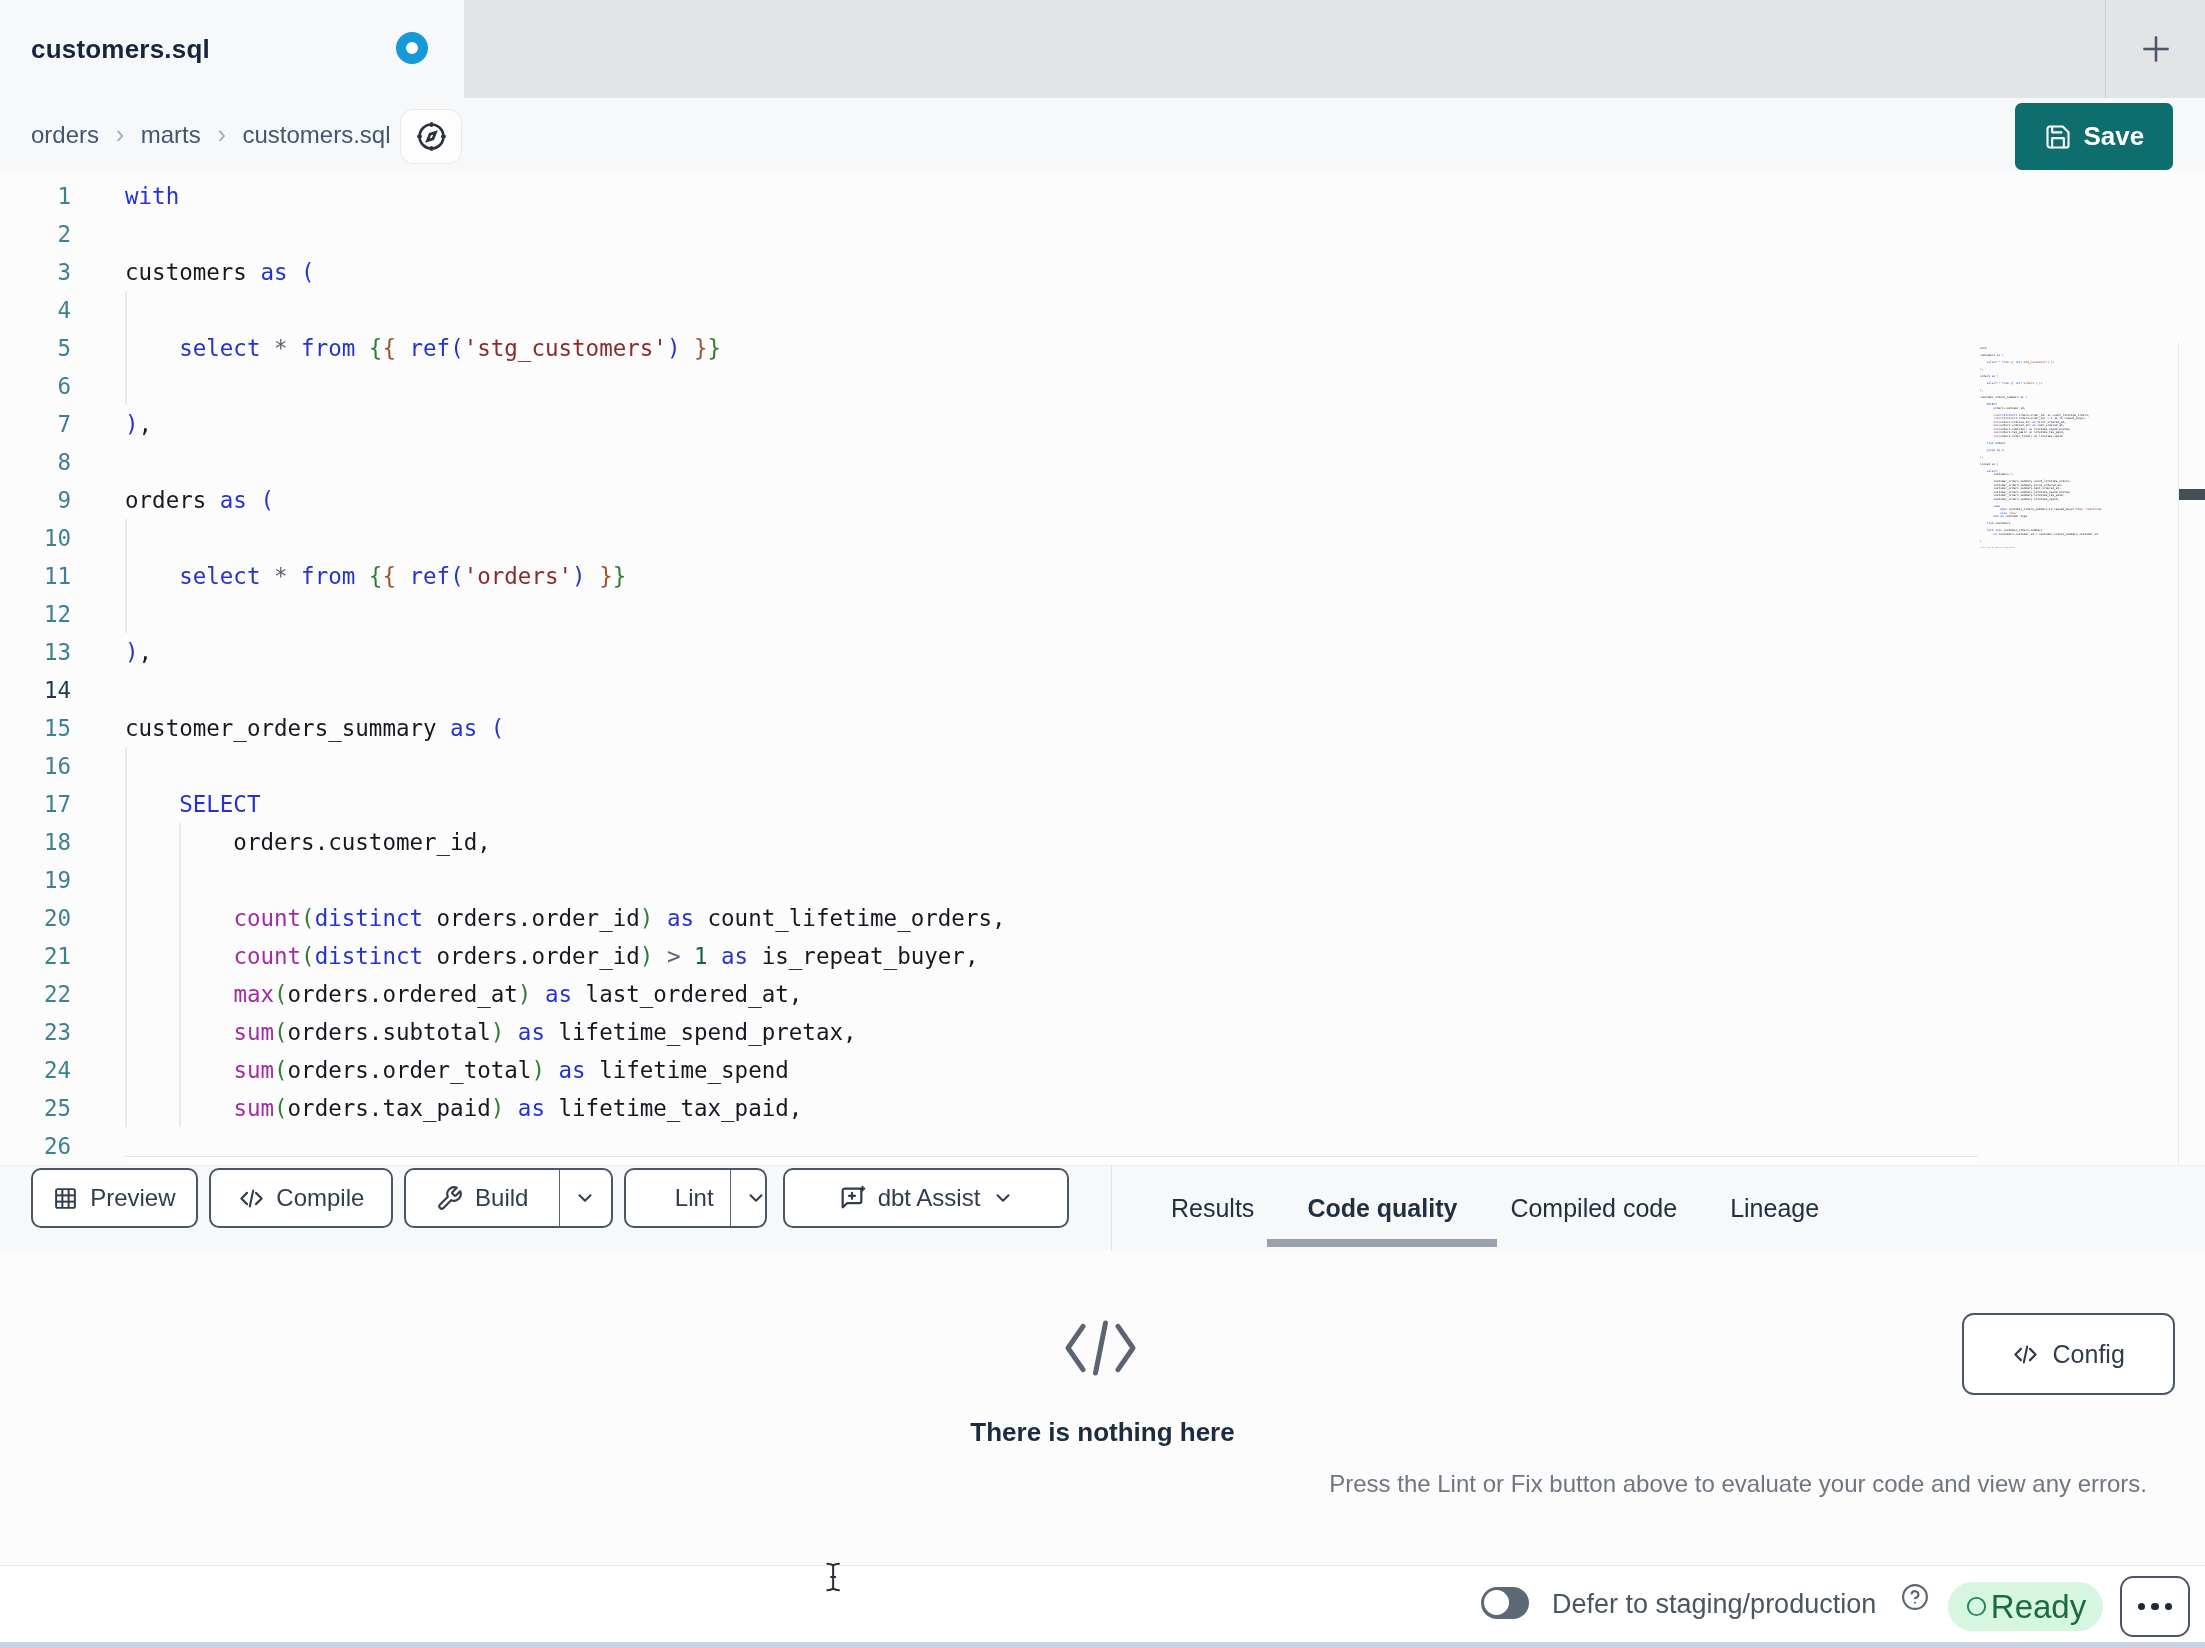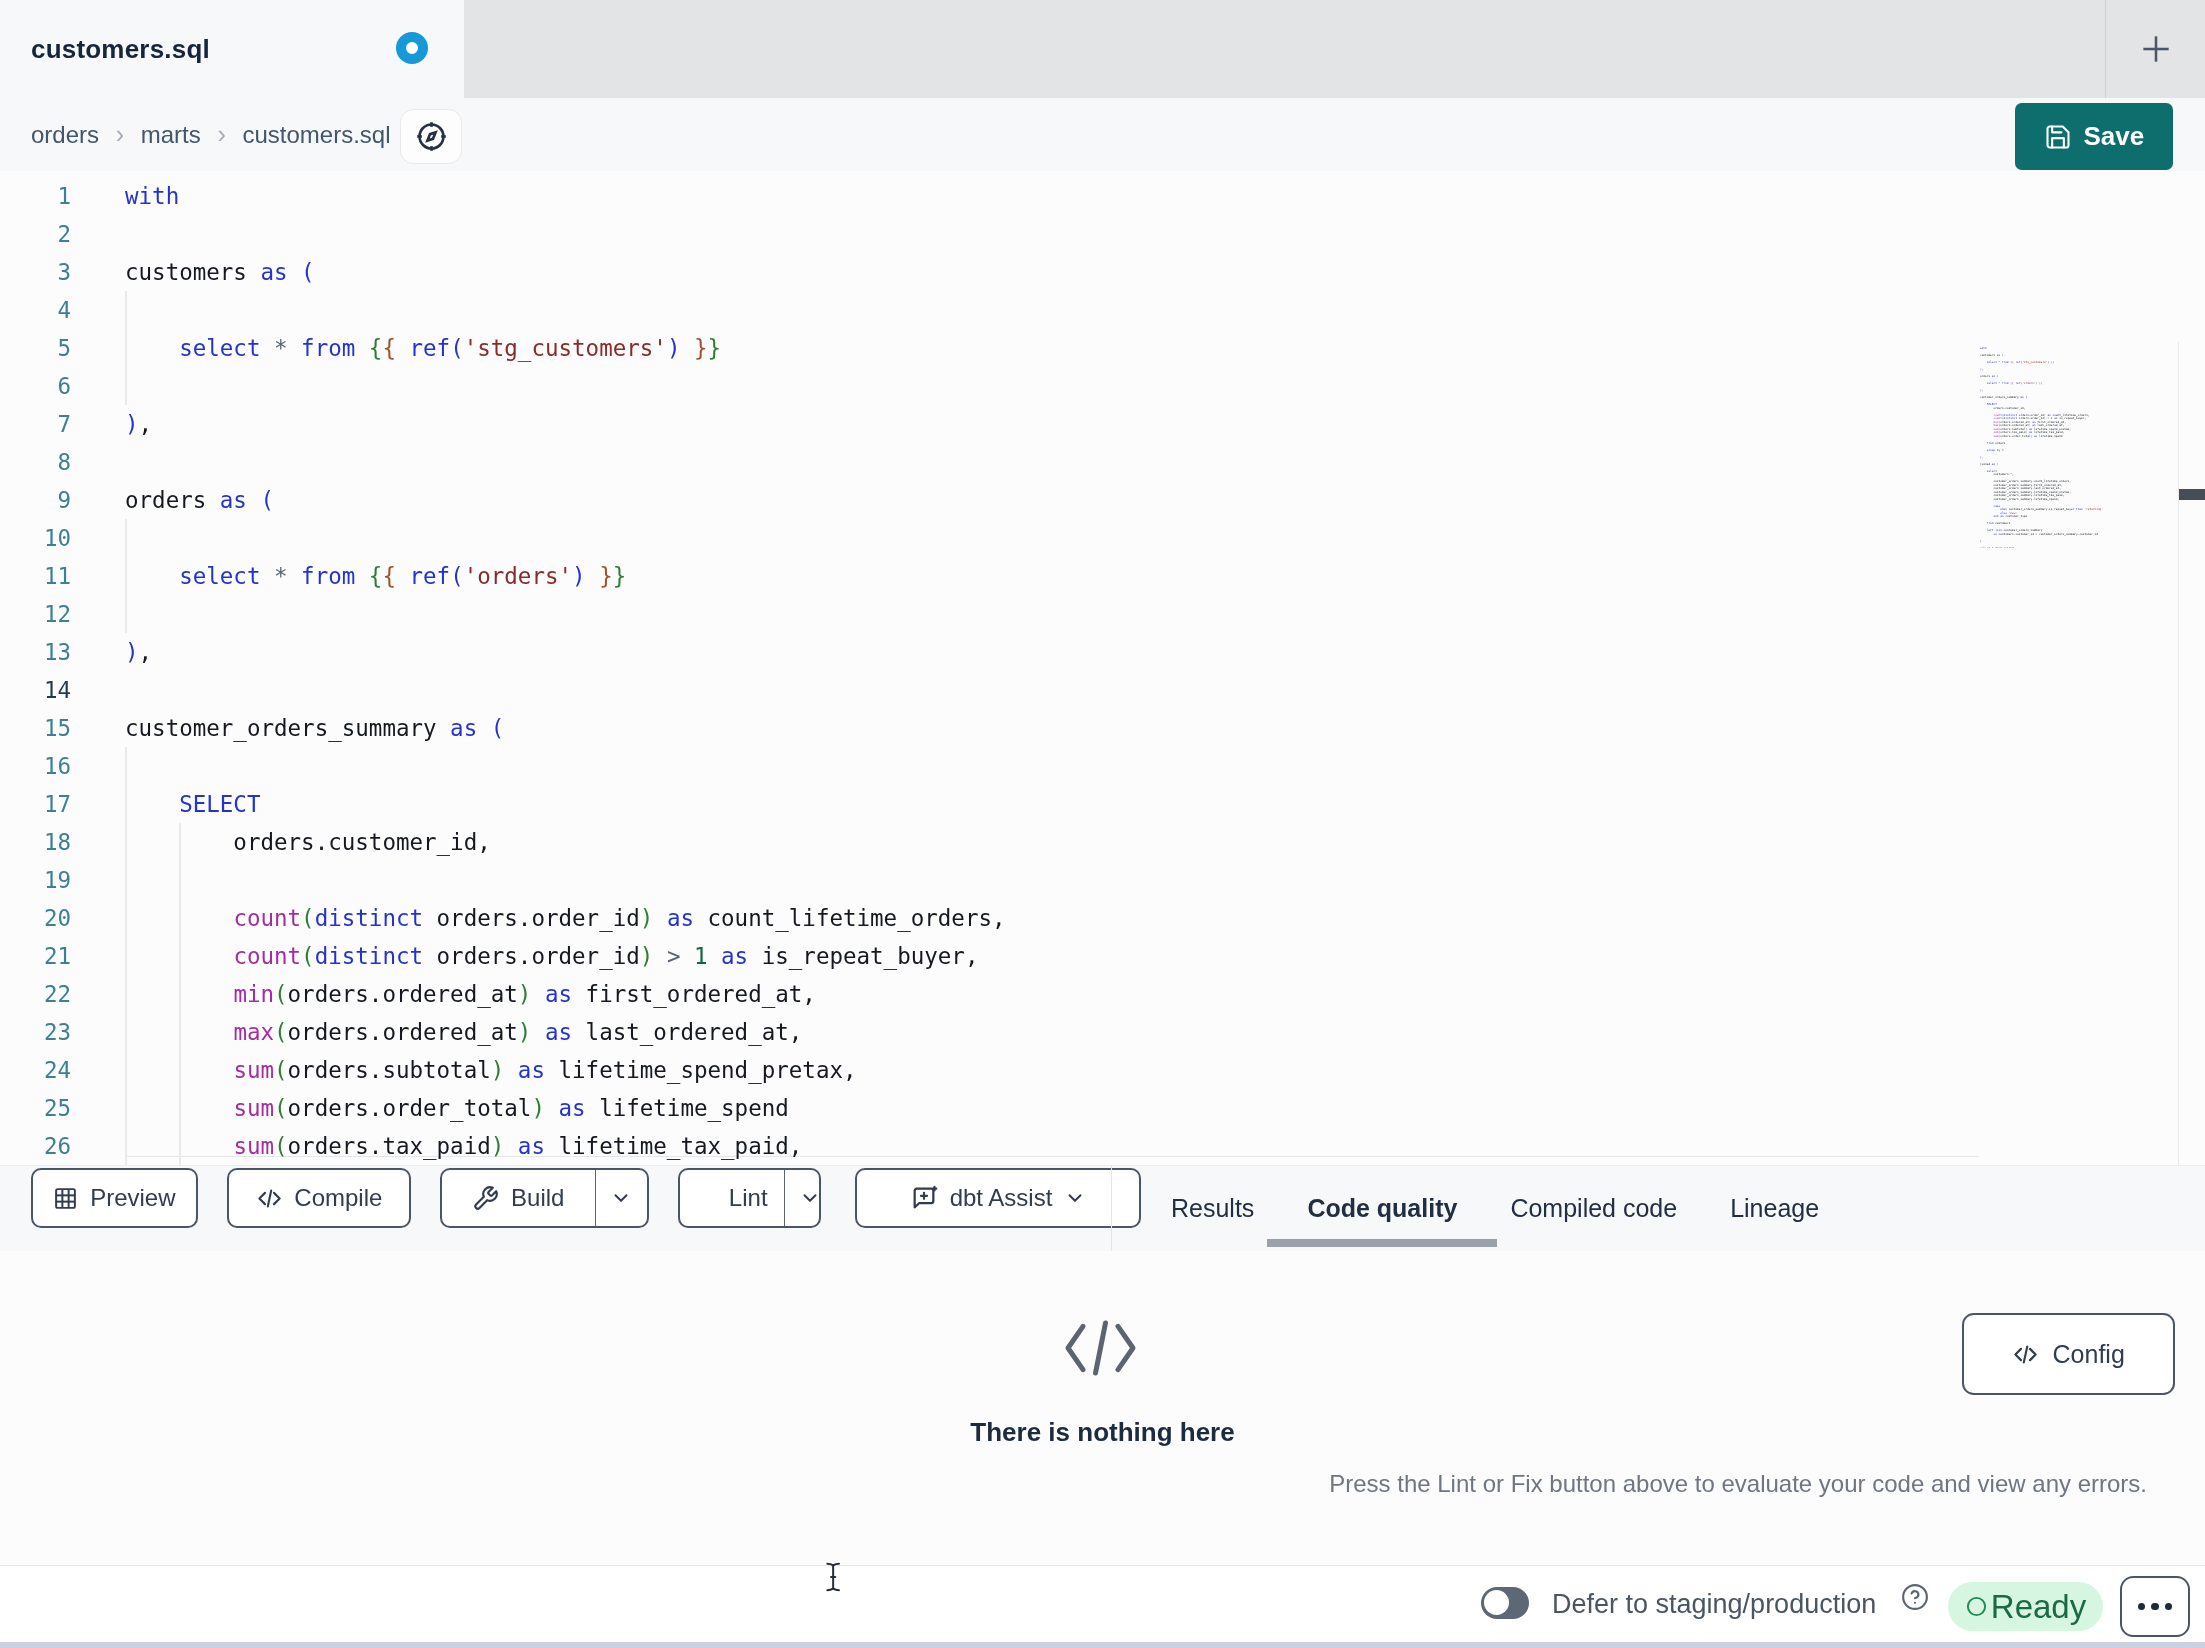--- a/index.html
+++ b/index.html
@@ -41,21 +41,21 @@
   .tk-k{color:var(--kw);} .tk-f{color:var(--fn);} .tk-s{color:var(--str);} .tk-n{color:var(--num);}
   .tk-o{color:var(--op);} .tk-jA{color:var(--jinja-outer);} .tk-jB{color:var(--jinja-inner);}
   .tk-pB{color:var(--paren-blue);} .tk-pG{color:var(--paren-green);} .tk-t{color:var(--code-text);}
   .minimap{left:1980px;top:176px;width:130px;height:201px;overflow:hidden;font-family:"DejaVu Sans Mono",monospace;cursor:pointer;}
   .mm-row{height:3.5px;line-height:3.5px;font-size:2.8px;white-space:pre;}
   .scrolltrack{left:2178px;top:171px;width:27.5px;height:994px;border-left:0.8px solid #E8EAEC;}
   .scrollthumb{left:2179px;top:318px;width:26px;height:11px;background:#454D57;}
 
   
   .toolbar{left:0;top:1165px;width:2205px;height:87px;background:#F7F8F9;border-top:0.8px solid #ECEDEF;border-bottom:0.8px solid #E2E4E7;}
-  .btnrow{left:31px;top:1168px;height:60px;display:flex;gap:29px;}
+  .btnrow{left:31px;top:1168px;height:60px;display:flex;gap:11px;}
   .tbtn{height:60px;border:2.1px solid var(--slate-border);border-radius:10px;background:#FFFFFF;display:flex;align-items:center;justify-content:center;gap:11.7px;font-size:24px;font-weight:500;color:var(--ui-text);cursor:pointer;}
   .tbtn.split{padding:0;gap:0;}
   .seg{height:100%;display:flex;align-items:center;justify-content:center;gap:11.7px;}
   .seg.main{padding:0 16.7px;}
   .seg.chev{border-left:1.7px solid #5A6472;padding:0 13.3px;cursor:pointer;}
   .w-preview{width:167px;} .w-compile{width:184px;} .w-build{width:209px;} .w-lint{width:143px;} .w-assist{width:286px;margin-left:5px;}
   .tabdiv{left:1111px;top:1165px;width:0.8px;height:87px;background:#E2E4E7;}
   .rtabs{left:1171px;top:1165px;height:87px;display:flex;gap:53px;align-items:center;}
   .rtab{position:relative;height:87px;display:flex;align-items:center;font-size:25px;color:#222F42;cursor:pointer;}
   .rtab.active{font-weight:700;}
@@ -170,21 +170,20 @@
       <div class="code-row"><span class="guide" style="left: 0px;"></span></div>
       <div class="code-row"><span class="tk-pB">)</span><span class="tk-t">,</span></div>
       <div class="code-row"></div>
       <div class="code-row"><span class="tk-t">customer_orders_summary </span><span class="tk-k">as</span><span class="tk-t"> </span><span class="tk-pB">(</span></div>
       <div class="code-row"><span class="guide" style="left: 0px;"></span></div>
       <div class="code-row"><span class="guide" style="left: 0px;"></span><span class="tk-t">    </span><span class="tk-k">SELECT</span></div>
       <div class="code-row"><span class="guide" style="left: 0px;"></span><span class="guide" style="left: 54px;"></span><span class="tk-t">        orders.customer_id,</span></div>
       <div class="code-row"><span class="guide" style="left: 0px;"></span><span class="guide" style="left: 54px;"></span></div>
       <div class="code-row"><span class="guide" style="left: 0px;"></span><span class="guide" style="left: 54px;"></span><span class="tk-t">        </span><span class="tk-f">count</span><span class="tk-pG">(</span><span class="tk-k">distinct</span><span class="tk-t"> orders.order_id</span><span class="tk-pG">)</span><span class="tk-t"> </span><span class="tk-k">as</span><span class="tk-t"> count_lifetime_orders,</span></div>
       <div class="code-row"><span class="guide" style="left: 0px;"></span><span class="guide" style="left: 54px;"></span><span class="tk-t">        </span><span class="tk-f">count</span><span class="tk-pG">(</span><span class="tk-k">distinct</span><span class="tk-t"> orders.order_id</span><span class="tk-pG">)</span><span class="tk-t"> </span><span class="tk-o">&gt;</span><span class="tk-t"> </span><span class="tk-n">1</span><span class="tk-t"> </span><span class="tk-k">as</span><span class="tk-t"> is_repeat_buyer,</span></div>
-      <div class="code-row"><span class="guide" style="left: 0px;"></span><span class="guide" style="left: 54px;"></span><span class="tk-t">        </span><span class="tk-f">min</span><span class="tk-pG">(</span><span class="tk-t">orders.ordered_at</span><span class="tk-pG">)</span><span class="tk-t"> </span><span class="tk-k">as</span><span class="tk-t"> first_ordered_at,</span></div>
       <div class="code-row"><span class="guide" style="left: 0px;"></span><span class="guide" style="left: 54px;"></span><span class="tk-t">        </span><span class="tk-f">max</span><span class="tk-pG">(</span><span class="tk-t">orders.ordered_at</span><span class="tk-pG">)</span><span class="tk-t"> </span><span class="tk-k">as</span><span class="tk-t"> last_ordered_at,</span></div>
       <div class="code-row"><span class="guide" style="left: 0px;"></span><span class="guide" style="left: 54px;"></span><span class="tk-t">        </span><span class="tk-f">sum</span><span class="tk-pG">(</span><span class="tk-t">orders.subtotal</span><span class="tk-pG">)</span><span class="tk-t"> </span><span class="tk-k">as</span><span class="tk-t"> lifetime_spend_pretax,</span></div>
       <div class="code-row"><span class="guide" style="left: 0px;"></span><span class="guide" style="left: 54px;"></span><span class="tk-t">        </span><span class="tk-f">sum</span><span class="tk-pG">(</span><span class="tk-t">orders.order_total</span><span class="tk-pG">)</span><span class="tk-t"> </span><span class="tk-k">as</span><span class="tk-t"> lifetime_spend</span></div>
       <div class="code-row"><span class="guide" style="left: 0px;"></span><span class="guide" style="left: 54px;"></span><span class="tk-t">        </span><span class="tk-f">sum</span><span class="tk-pG">(</span><span class="tk-t">orders.tax_paid</span><span class="tk-pG">)</span><span class="tk-t"> </span><span class="tk-k">as</span><span class="tk-t"> lifetime_tax_paid,</span></div>
     </div>
   <div class="abs minimap">
       <div>
         <div class="mm-row"><span class="tk-k">with</span></div>
         <div class="mm-row"></div>
         <div class="mm-row"><span class="tk-t">customers </span><span class="tk-k">as</span><span class="tk-t"> </span><span class="tk-pB">(</span></div>

